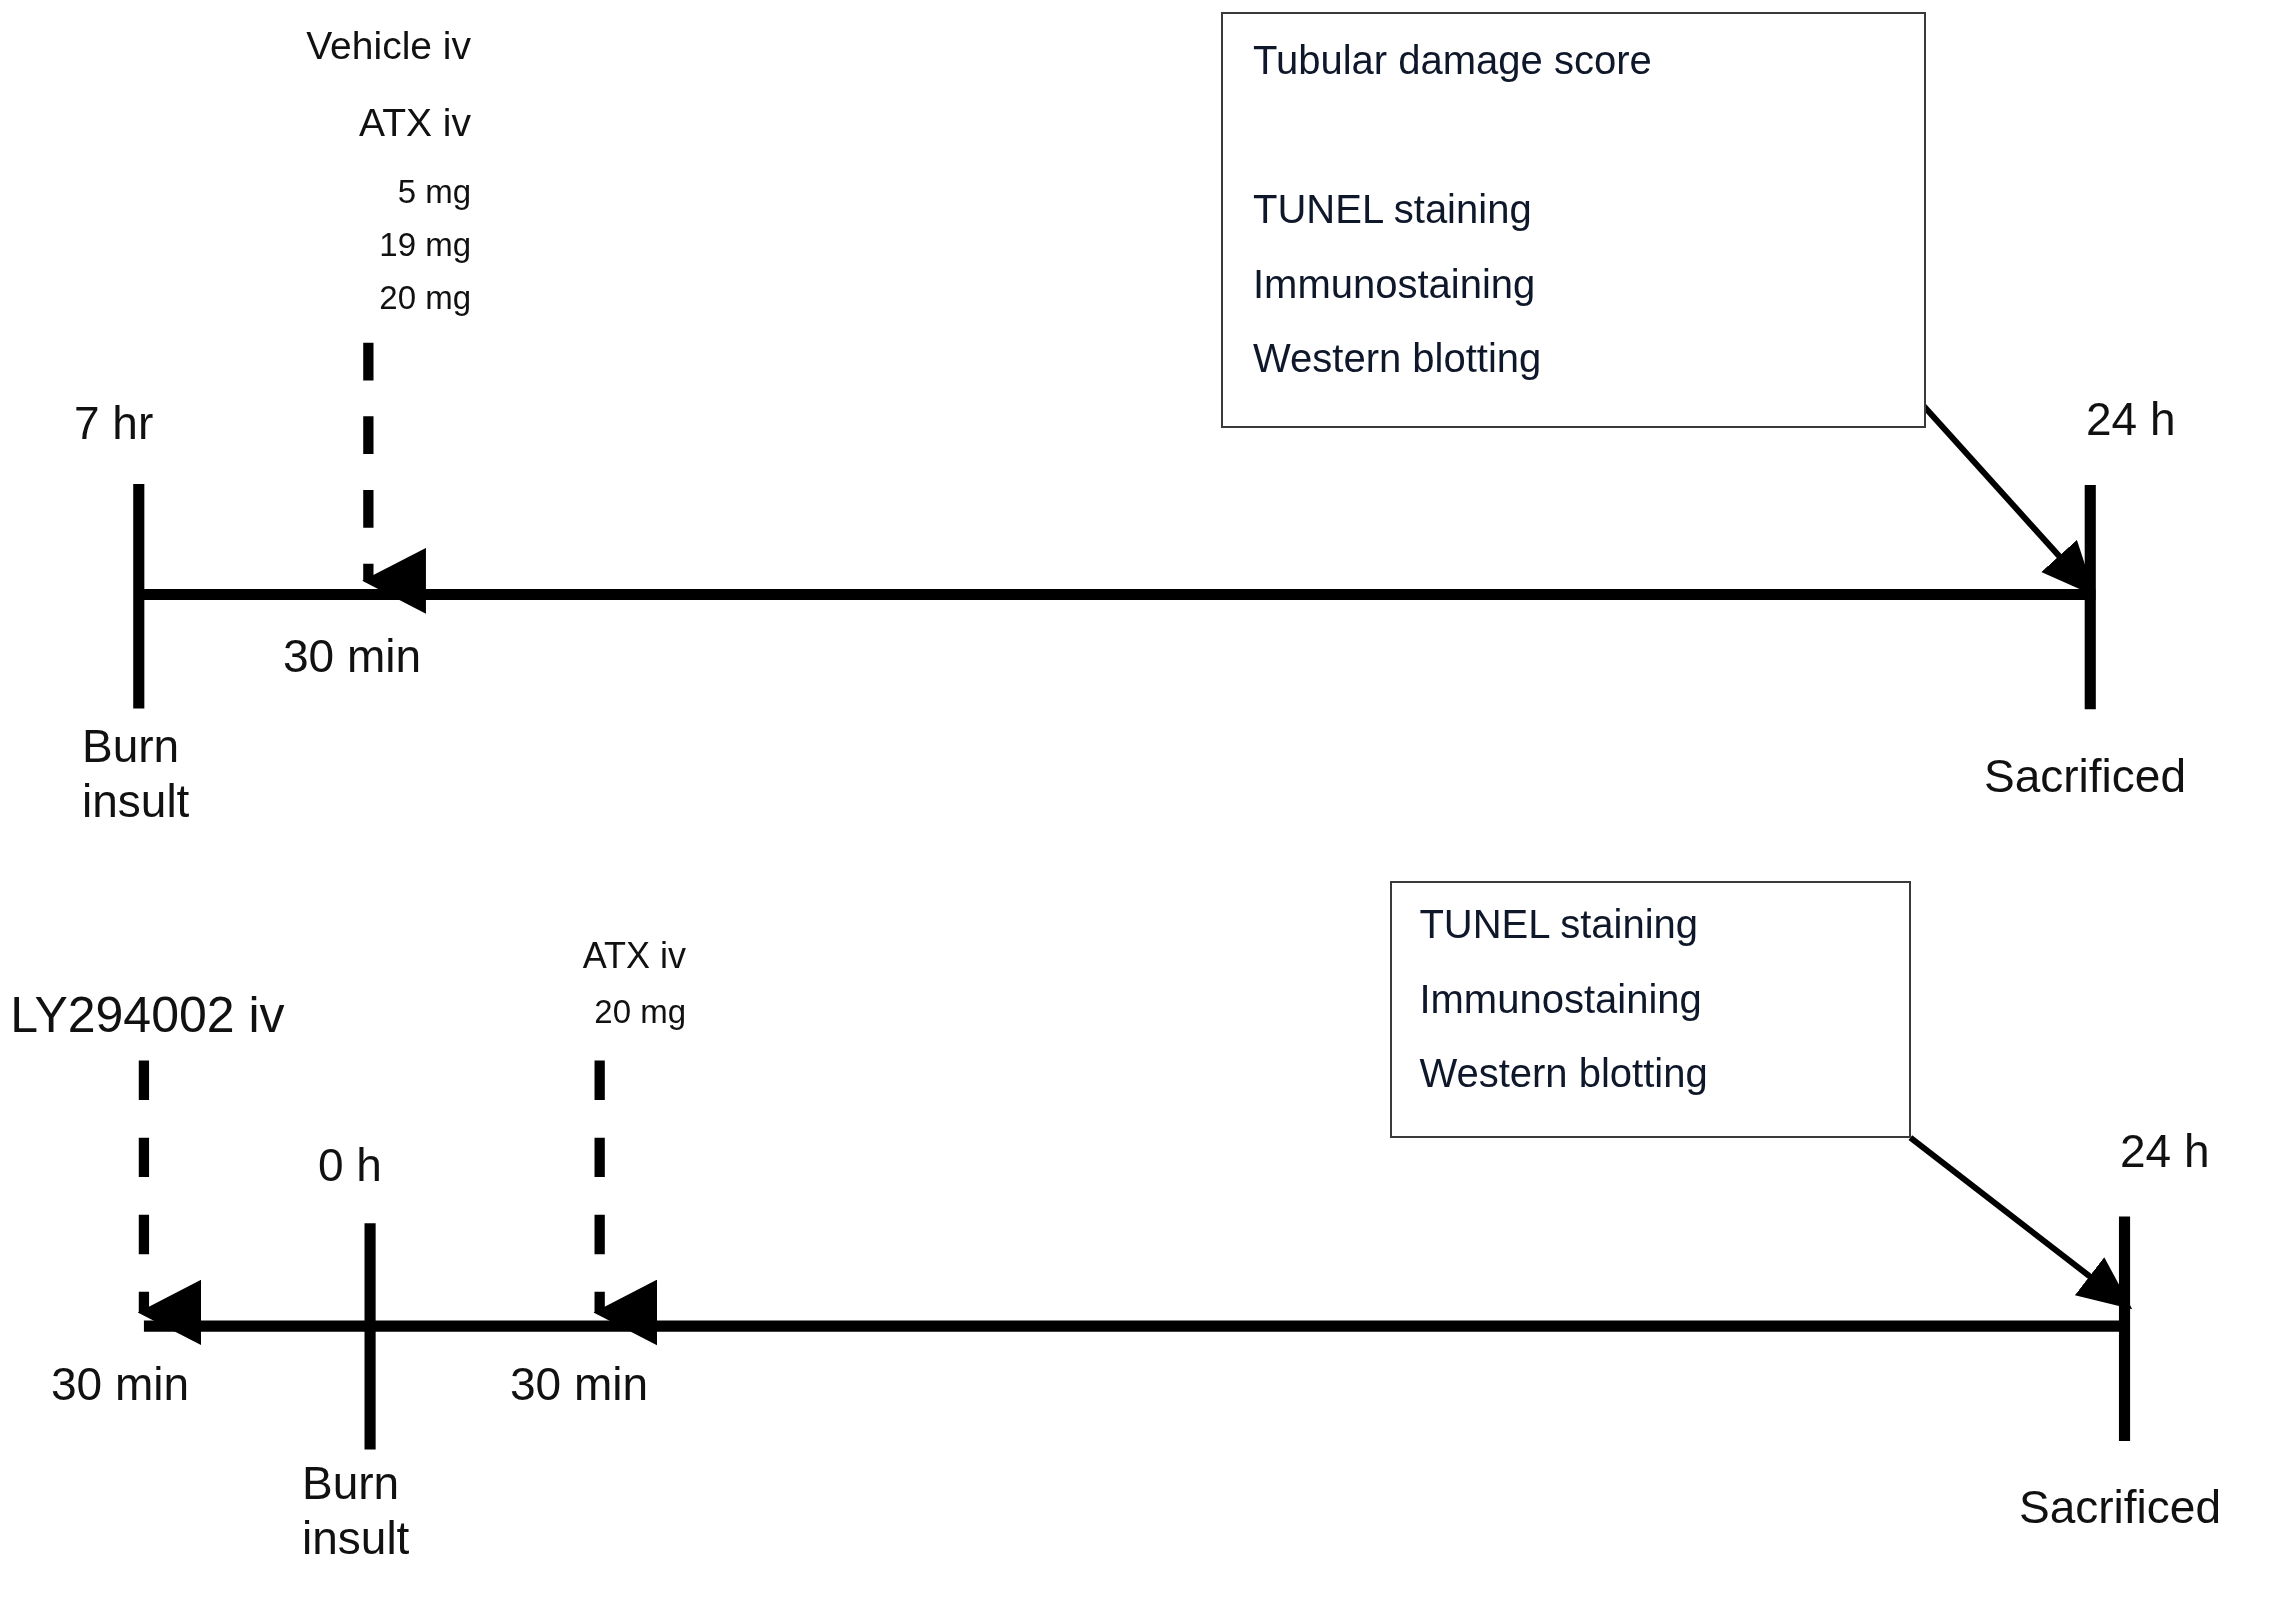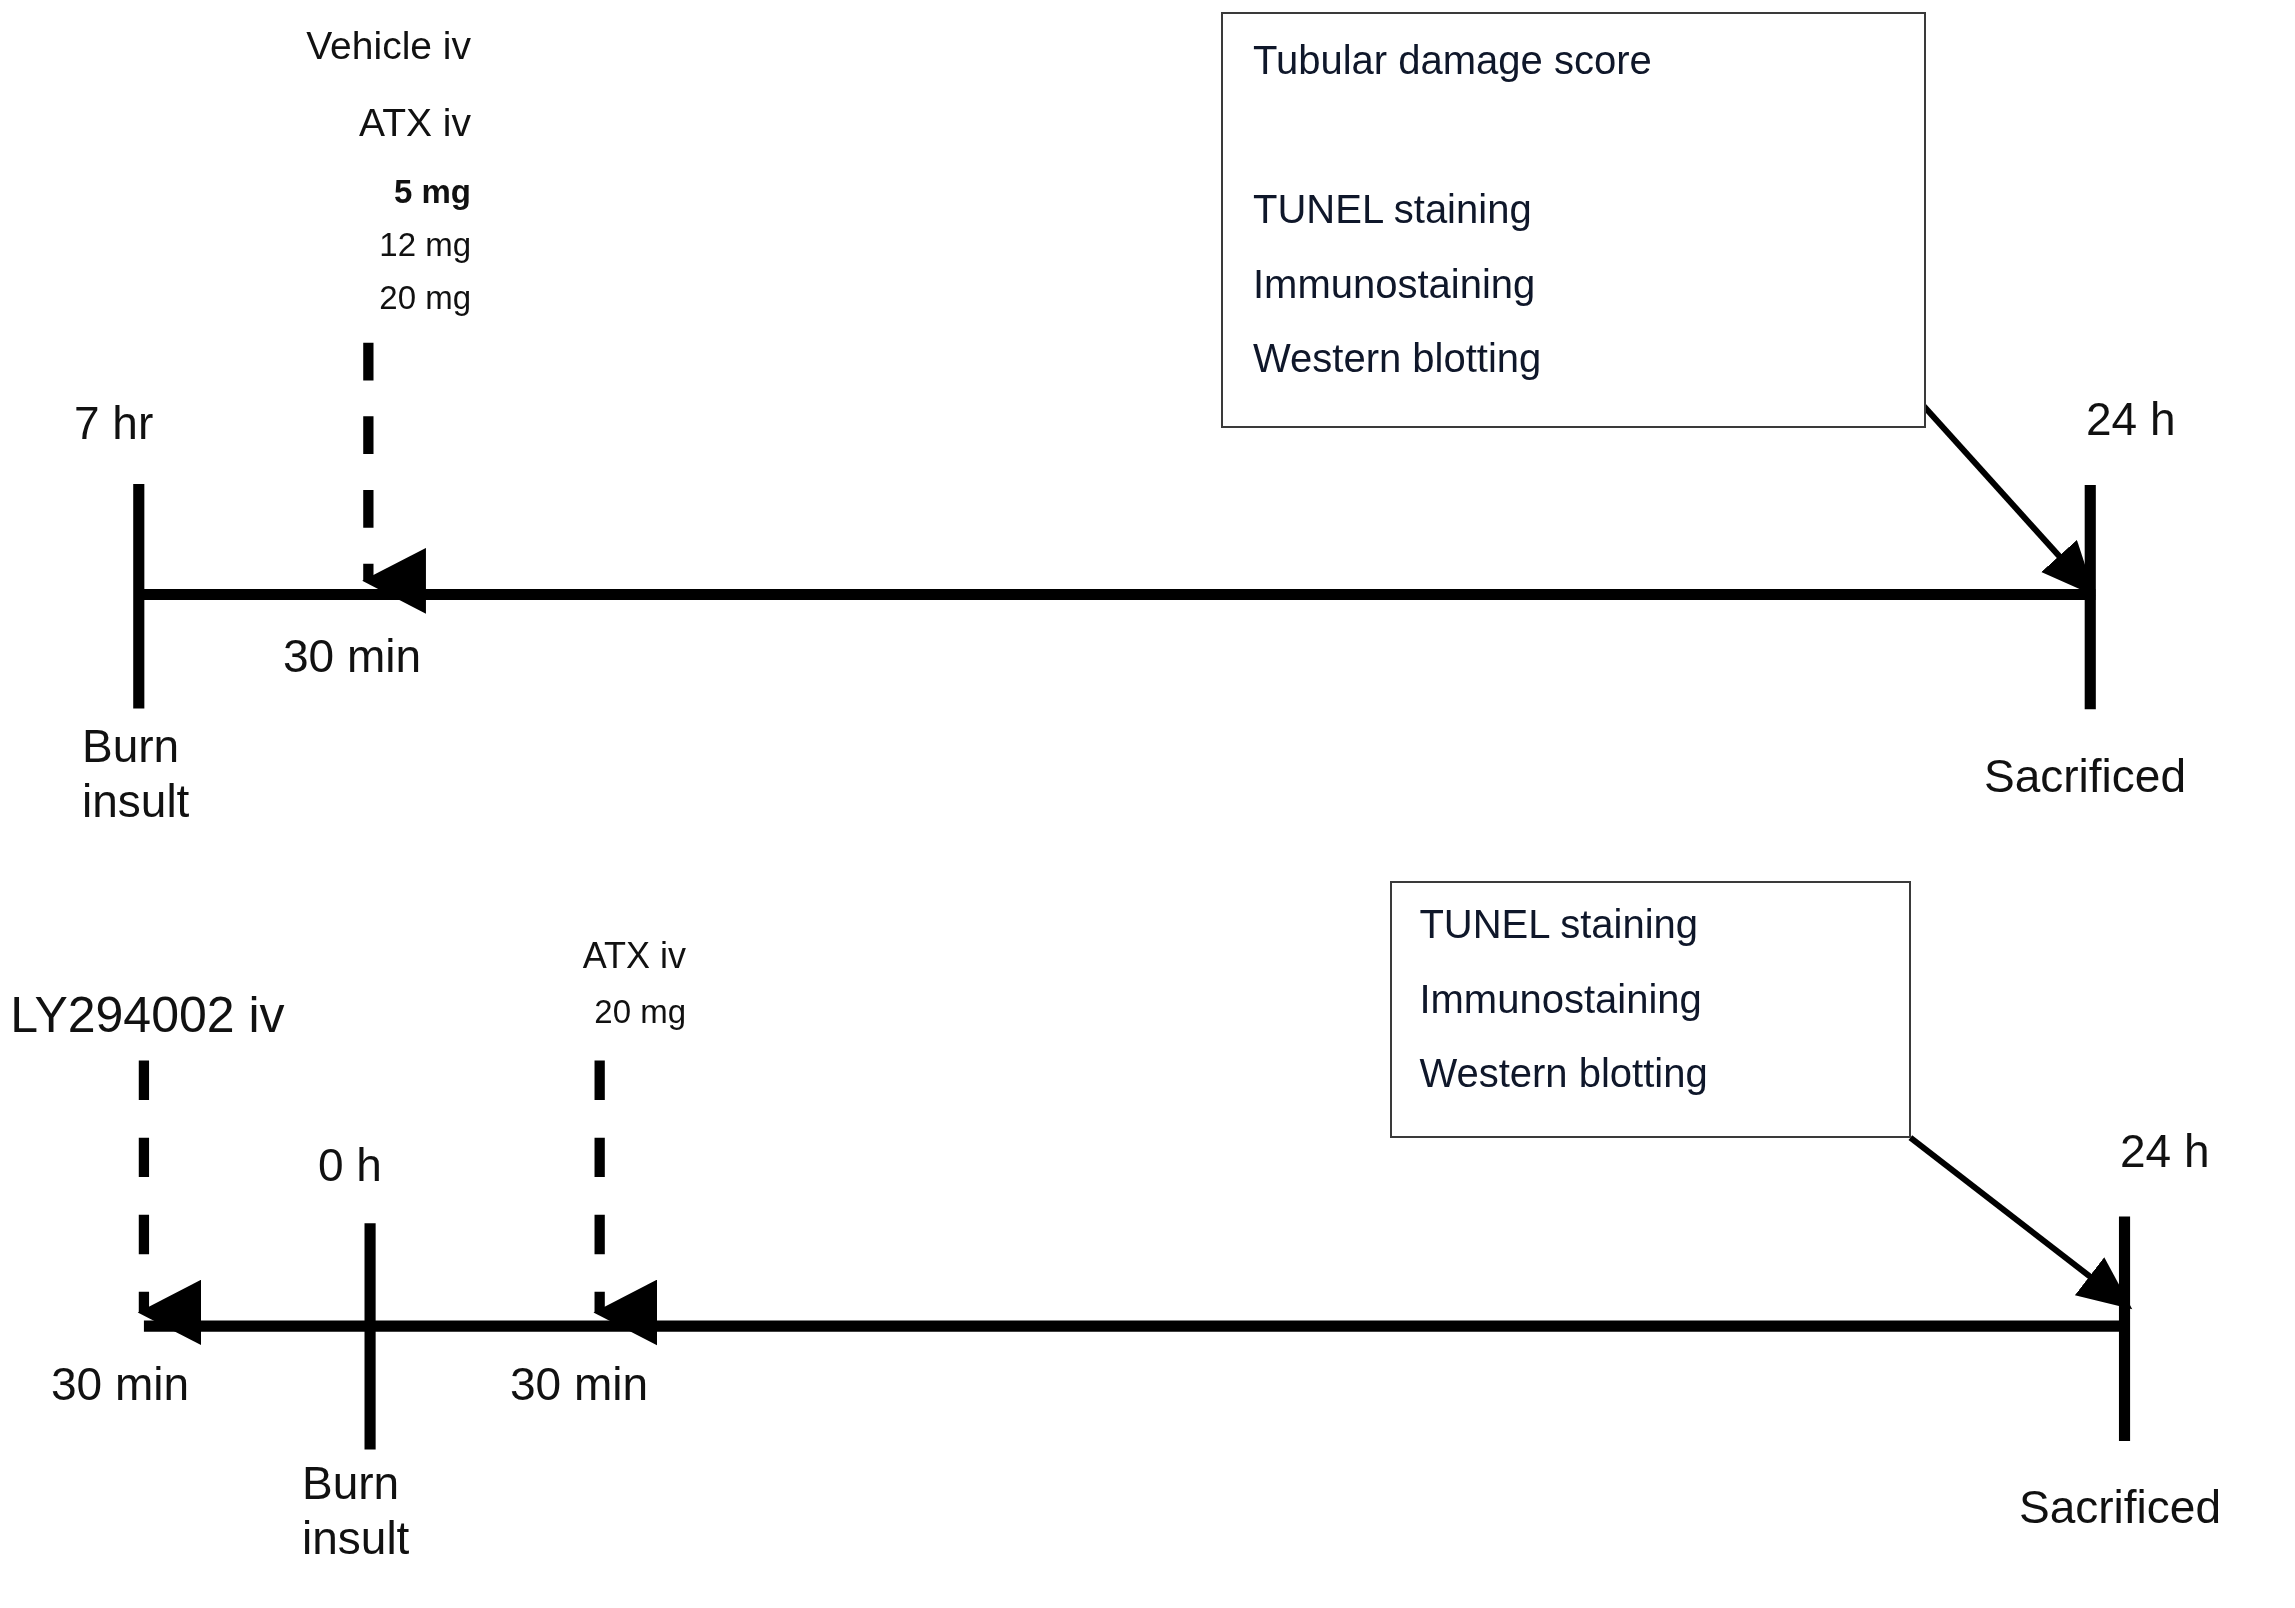--- a/index.html
+++ b/index.html
@@ -80,22 +80,22 @@
 
     <line x1="168" y1="1238" x2="168" y2="1532" stroke="#000000" stroke-width="12" stroke-dasharray="46,44" marker-end="url(#downArrow)"></line>
 
     <line x1="700" y1="1238" x2="700" y2="1532" stroke="#000000" stroke-width="12" stroke-dasharray="46,44" marker-end="url(#downArrow)"></line>
 
     <line x1="2230" y1="1328" x2="2468" y2="1512" stroke="#000000" stroke-width="7" marker-end="url(#solidArrow)"></line>
   </svg>
 
   <div class="lbl t44 right" style="left:120px; top:24px; width:351px;">Vehicle iv</div>
   <div class="lbl t44 right" style="left:120px; top:101px; width:351px;">ATX iv</div>
-  <div class="lbl t36 right" style="left:120px; top:174px; width:351px;font-weight:bold;">5 mg</div>
-  <div class="lbl t36 right" style="left:120px; top:227px; width:351px;">12 mg</div>
+  <div class="lbl t36 right" style="left:120px; top:174px; width:351px;">5 mg</div>
+  <div class="lbl t36 right" style="left:120px; top:227px; width:351px;">19 mg</div>
   <div class="lbl t36 right" style="left:120px; top:280px; width:351px;">20 mg</div>
 
   <div class="lbl t52" style="left:74px; top:398px;">7 hr</div>
 
   <div class="lbl t52" style="left:283px; top:631px;">30 min</div>
 
   <div class="lbl t52" style="left:82px; top:721px;">Burn</div>
   <div class="lbl t52" style="left:82px; top:776px;">insult</div>
 
   <div class="lbl t52" style="left:2086px; top:394px;">24 h</div>

